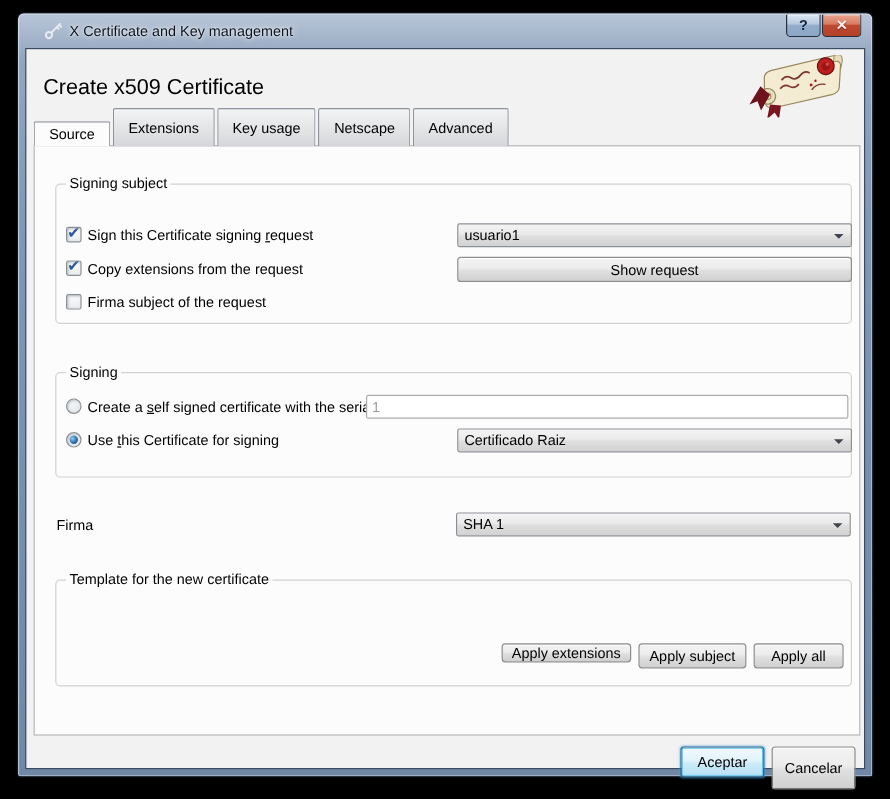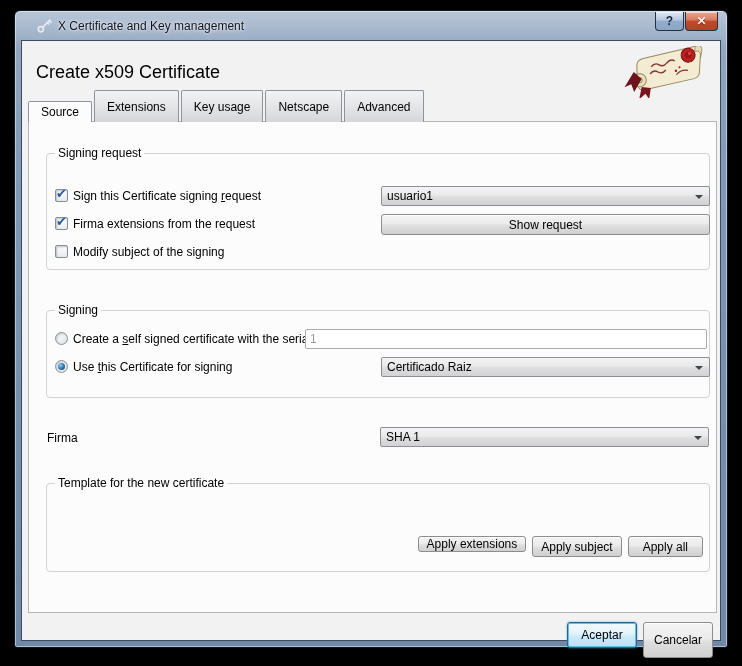--- a/index.html
+++ b/index.html
@@ -147,50 +147,50 @@
         <span>Netscape</span>
       </div>
       <div class="tab">
         <span>Advanced</span>
       </div>
     </div>
 
     <div class="pane">
 
       <div class="group" style="left:17px; top:31px; width:664px; height:117px;">
-        <span class="legend">Signing request</span>
+        <span class="legend">Signing subject</span>
 
         <div class="row" style="top:32px;">
           <span class="checkbox on" style="left:8px; top:3px;">
             <span class="checkmark-icon"></span>
           </span>
           <span class="lbl" style="left:26px; top:3px;">
             <span>Sign this Certificate signing </span><span class="accel">r</span><span>equest</span>
           </span>
           <div class="combo" style="left:334px; width:329px; top:0;">
             <span class="combo-text">usuario1</span>
             <span class="chevron-down-icon"></span>
           </div>
         </div>
 
         <div class="row" style="top:60px;">
           <span class="checkbox on" style="left:8px; top:3px;">
             <span class="checkmark-icon"></span>
           </span>
-          <span class="lbl" style="left:26px; top:3px;">Firma extensions from the request</span>
+          <span class="lbl" style="left:26px; top:3px;">Copy extensions from the request</span>
           <div class="btn abs" style="left:334px; width:329px; top:0; height:21px;">
             <span>Show request</span>
           </div>
         </div>
 
         <div class="row" style="top:88px;">
           <span class="checkbox" style="left:8px; top:3px;">
             
           </span>
-          <span class="lbl" style="left:26px; top:3px;">Modify subject of the signing</span>
+          <span class="lbl" style="left:26px; top:3px;">Firma subject of the request</span>
         </div>
       </div>
 
       <div class="group" style="left:17px; top:188px; width:664px; height:88px;">
         <span class="legend">Signing</span>
 
         <div class="row" style="top:18px;">
           <span class="radio" style="left:8px; top:3px;">
             
           </span>

